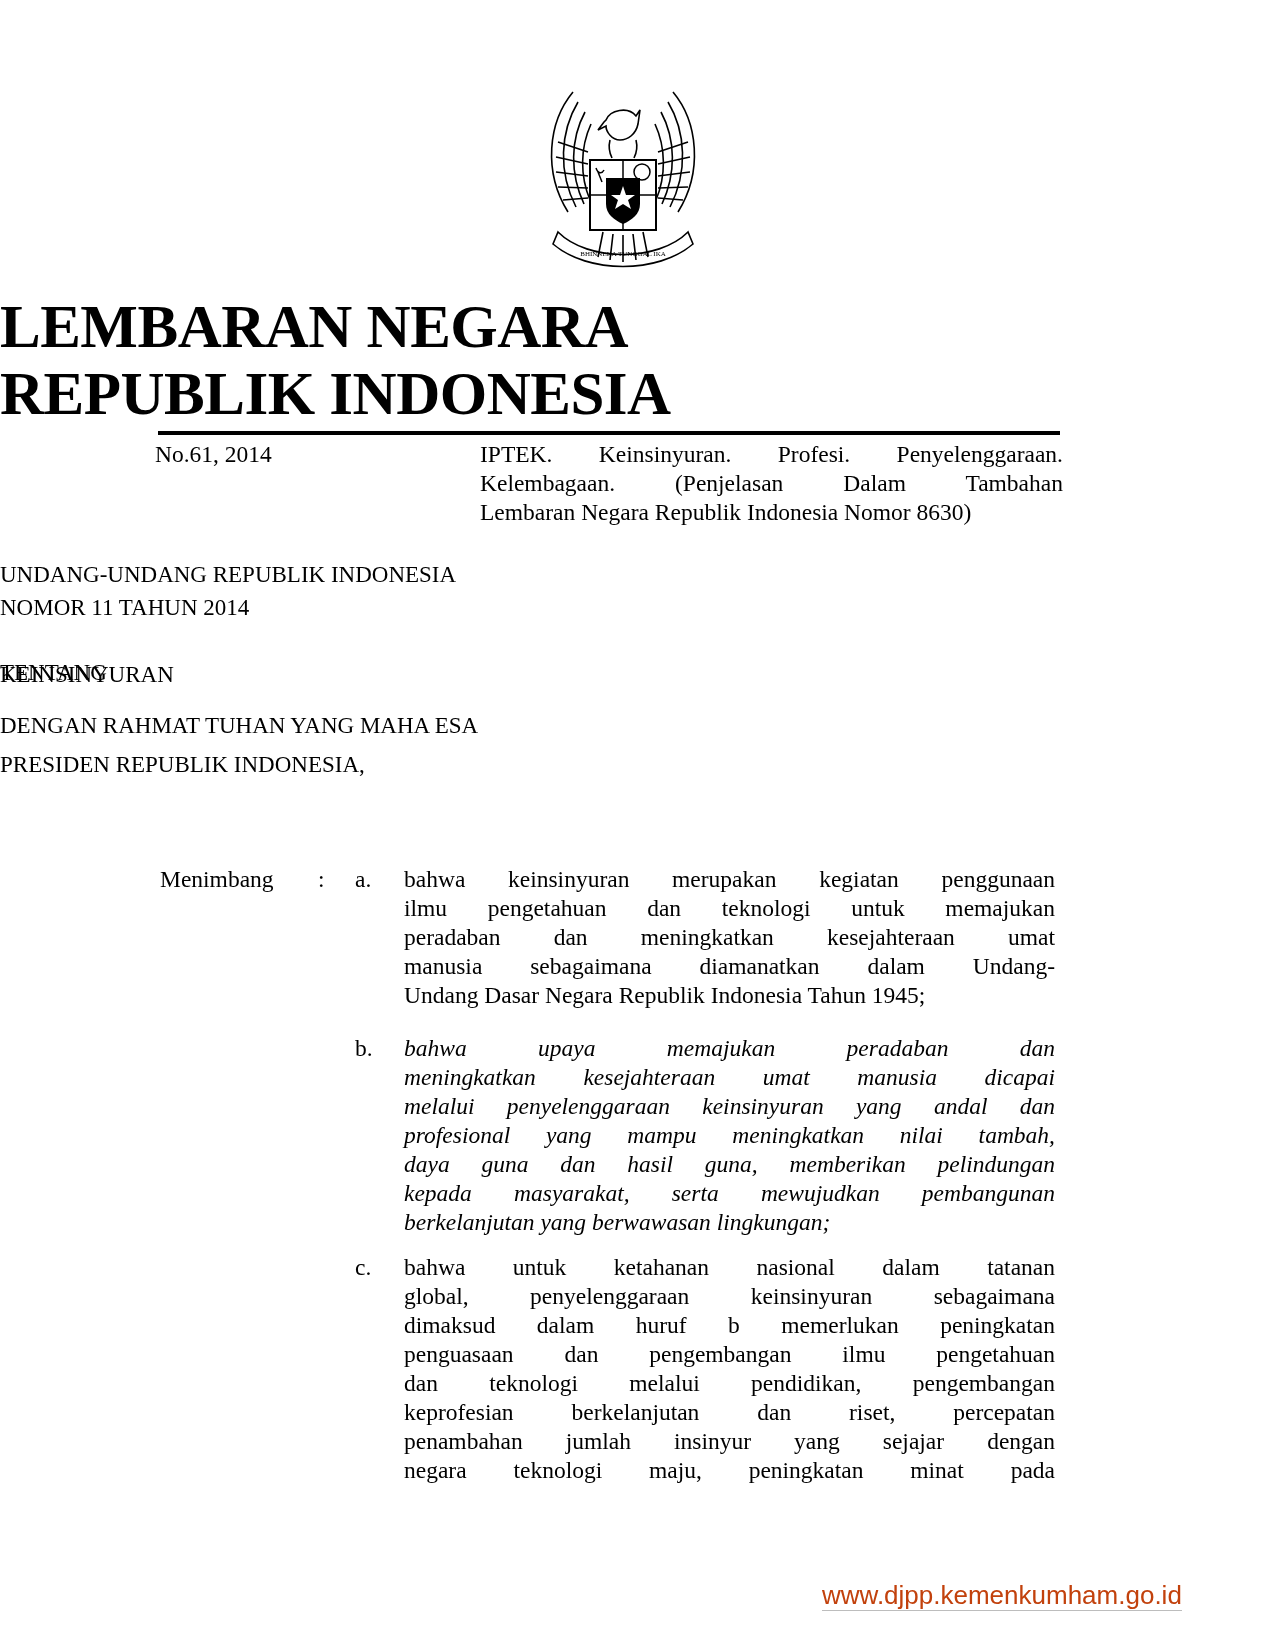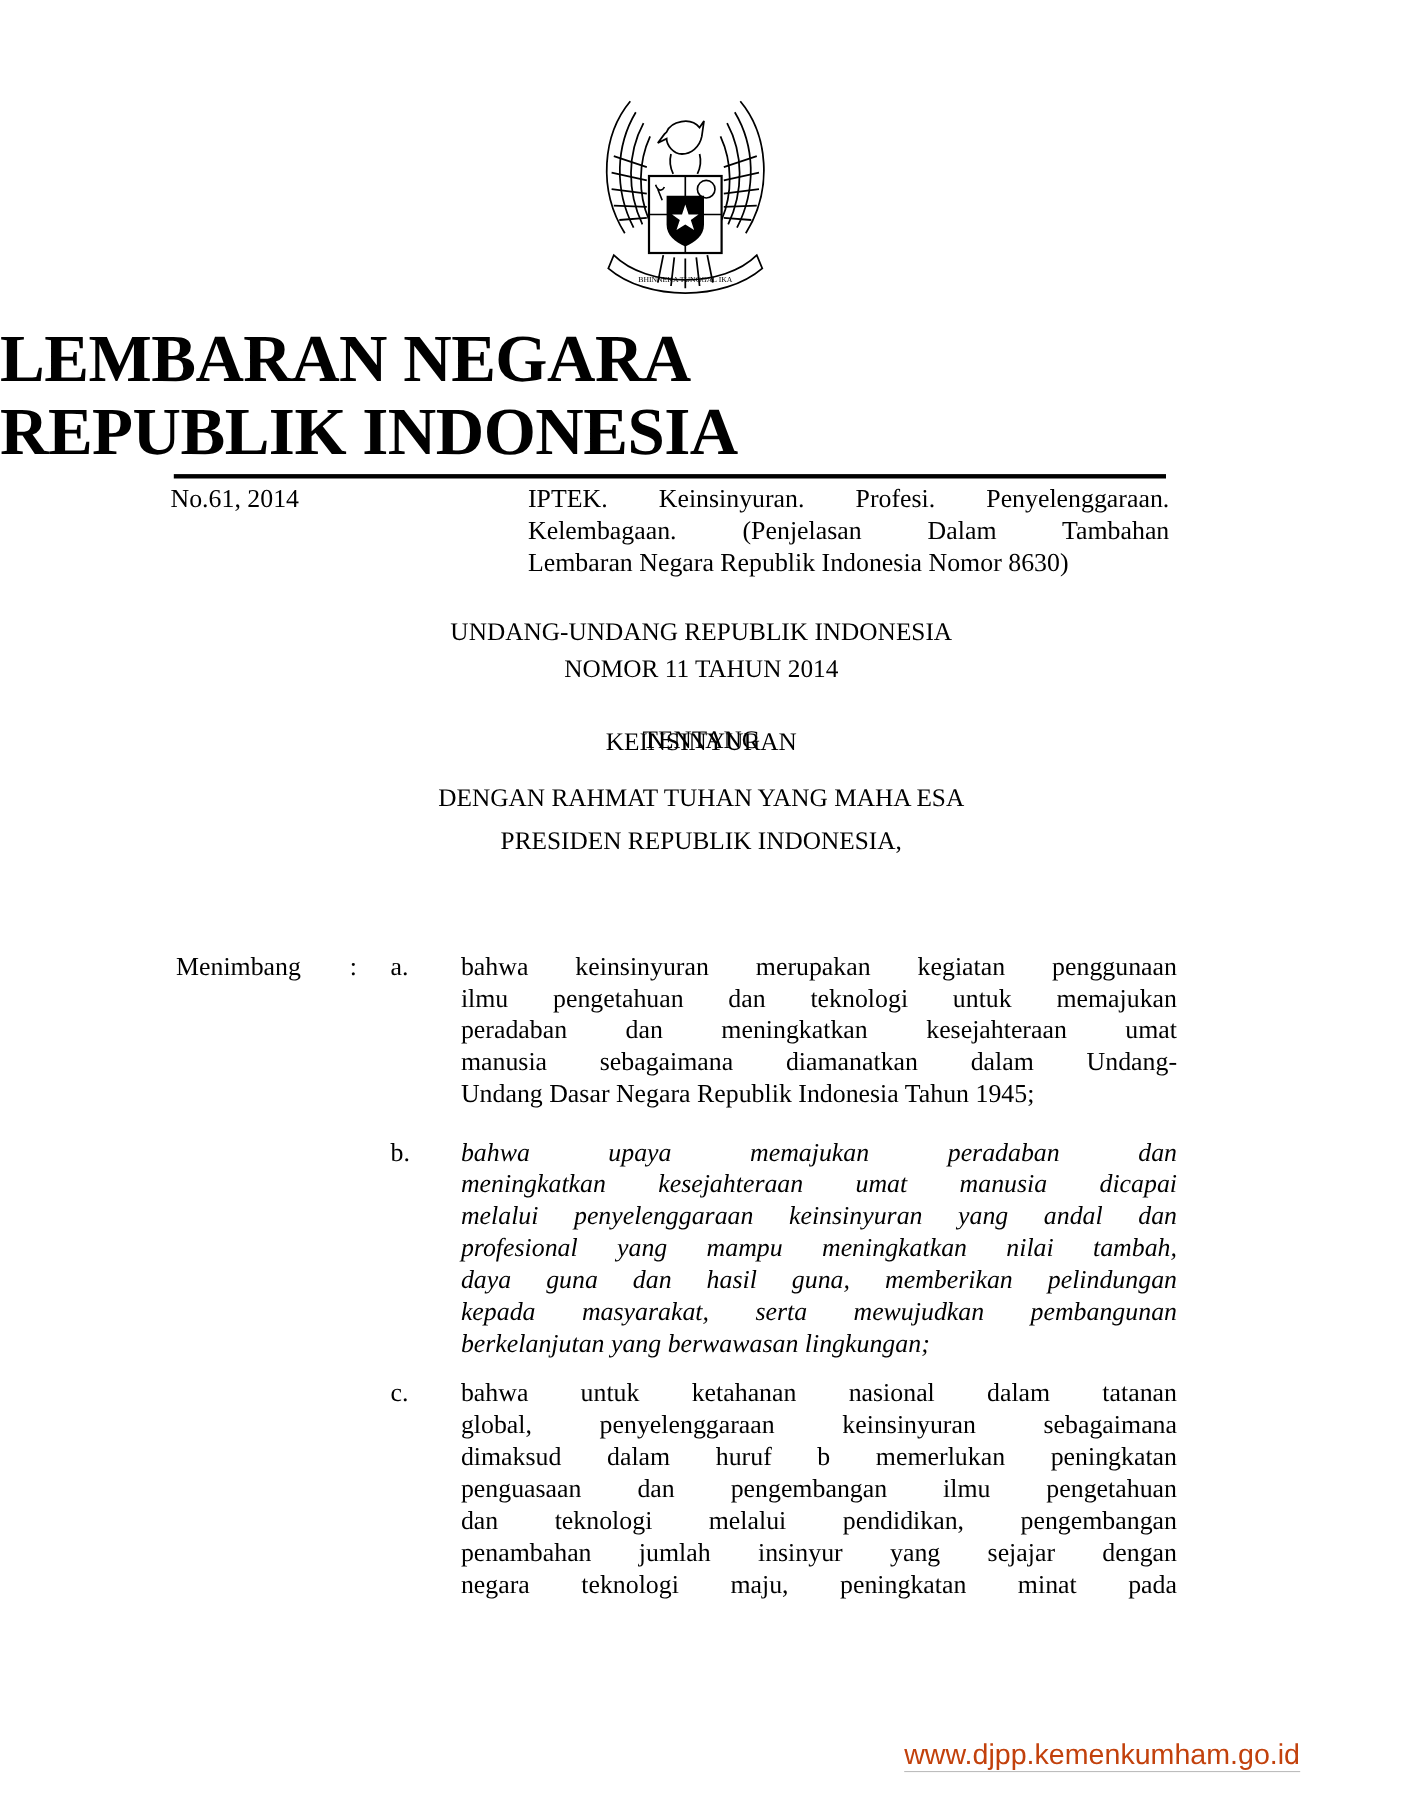--- a/index.html
+++ b/index.html
@@ -8,25 +8,25 @@
   .emblem { position: absolute; left: 528px; top: 82px; width: 190px; height: 190px; }
   .title { position: absolute; left: 0; width: 1275px; text-align: left;
            font-weight: bold; font-size: 61px; letter-spacing: -0.5px; line-height: 1; }
   .title.l1 { top: 296px; }
   .title.l2 { top: 363px; }
   .rule { position: absolute; left: 158px; top: 431px; width: 902px; height: 4px; background: #000; }
   .serif { font-size: 23.5px; line-height: 28.5px; }
   .no { position: absolute; left: 155px; top: 440px; }
   .subject { position: absolute; left: 480px; top: 440px; width: 583px; text-align: justify; text-align-last: justify; }
   .subject .last { text-align-last: left; }
-  .center { position: absolute; left: 0; width: 1275px; text-align: center; font-size: 23px; }
+  .center { position: absolute; left: 0; width: 1275px; font-size: 23px; }
   .menimbang { position: absolute; left: 160px; top: 865px; }
   .colon { position: absolute; left: 318px; top: 865px; }
   .item-letter { position: absolute; left: 355px; }
-  .item-text { position: absolute; left: 419px; width: 651px; }
+  .item-text { position: absolute; left: 404px; width: 651px; }
   .jline { display: block; text-align: justify; text-align-last: justify; white-space: nowrap; height: 29px; }
   .jline.last { text-align-last: left; }
   .footer { position: absolute; left: 822px; top: 1580px; font-family: "Liberation Sans", "DejaVu Sans", sans-serif;
             font-size: 26px; color: #c2410c; border-bottom: 1px solid #bdbdbd; line-height: 30px; }
 </style>
 </head>
 <body>
 
 <div class="emblem">
   <svg width="190" height="190" viewBox="0 0 190 190">
@@ -108,17 +108,18 @@
   <span class="jline last">berkelanjutan yang berwawasan lingkungan;</span>
 </div>
 
 <div class="item-letter serif" style="top:1253px;">c.</div>
 <div class="item-text serif" style="top:1253px;">
   <span class="jline">bahwa untuk ketahanan nasional dalam tatanan</span>
   <span class="jline">global, penyelenggaraan keinsinyuran sebagaimana</span>
   <span class="jline">dimaksud dalam huruf b memerlukan peningkatan</span>
   <span class="jline">penguasaan dan  pengembangan  ilmu pengetahuan</span>
   <span class="jline">dan teknologi melalui pendidikan, pengembangan</span>
+  <span class="jline">keprofesian berkelanjutan dan riset, percepatan</span>
   <span class="jline">penambahan jumlah insinyur yang sejajar dengan</span>
   <span class="jline">negara teknologi maju, peningkatan minat pada</span>
 </div>
 
 <div class="footer">www.djpp.kemenkumham.go.id</div>
 
 </body></html>

